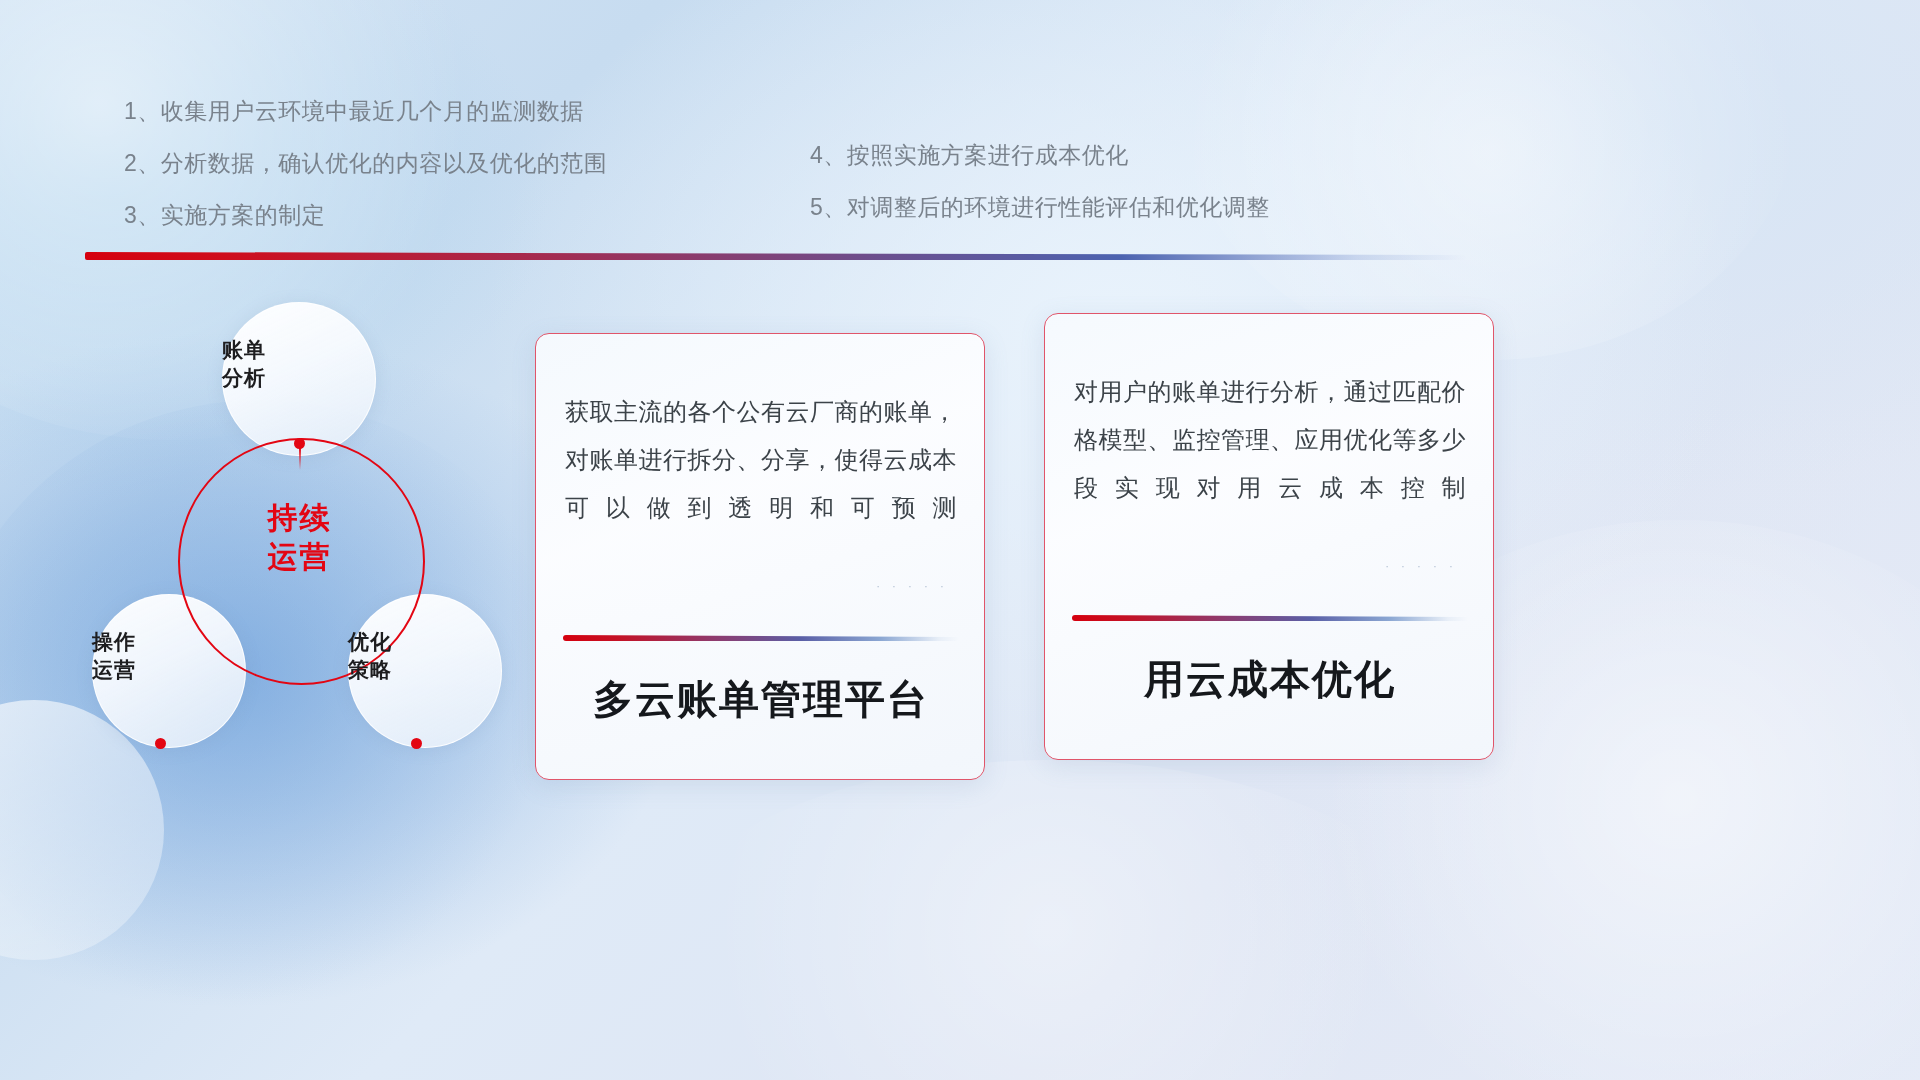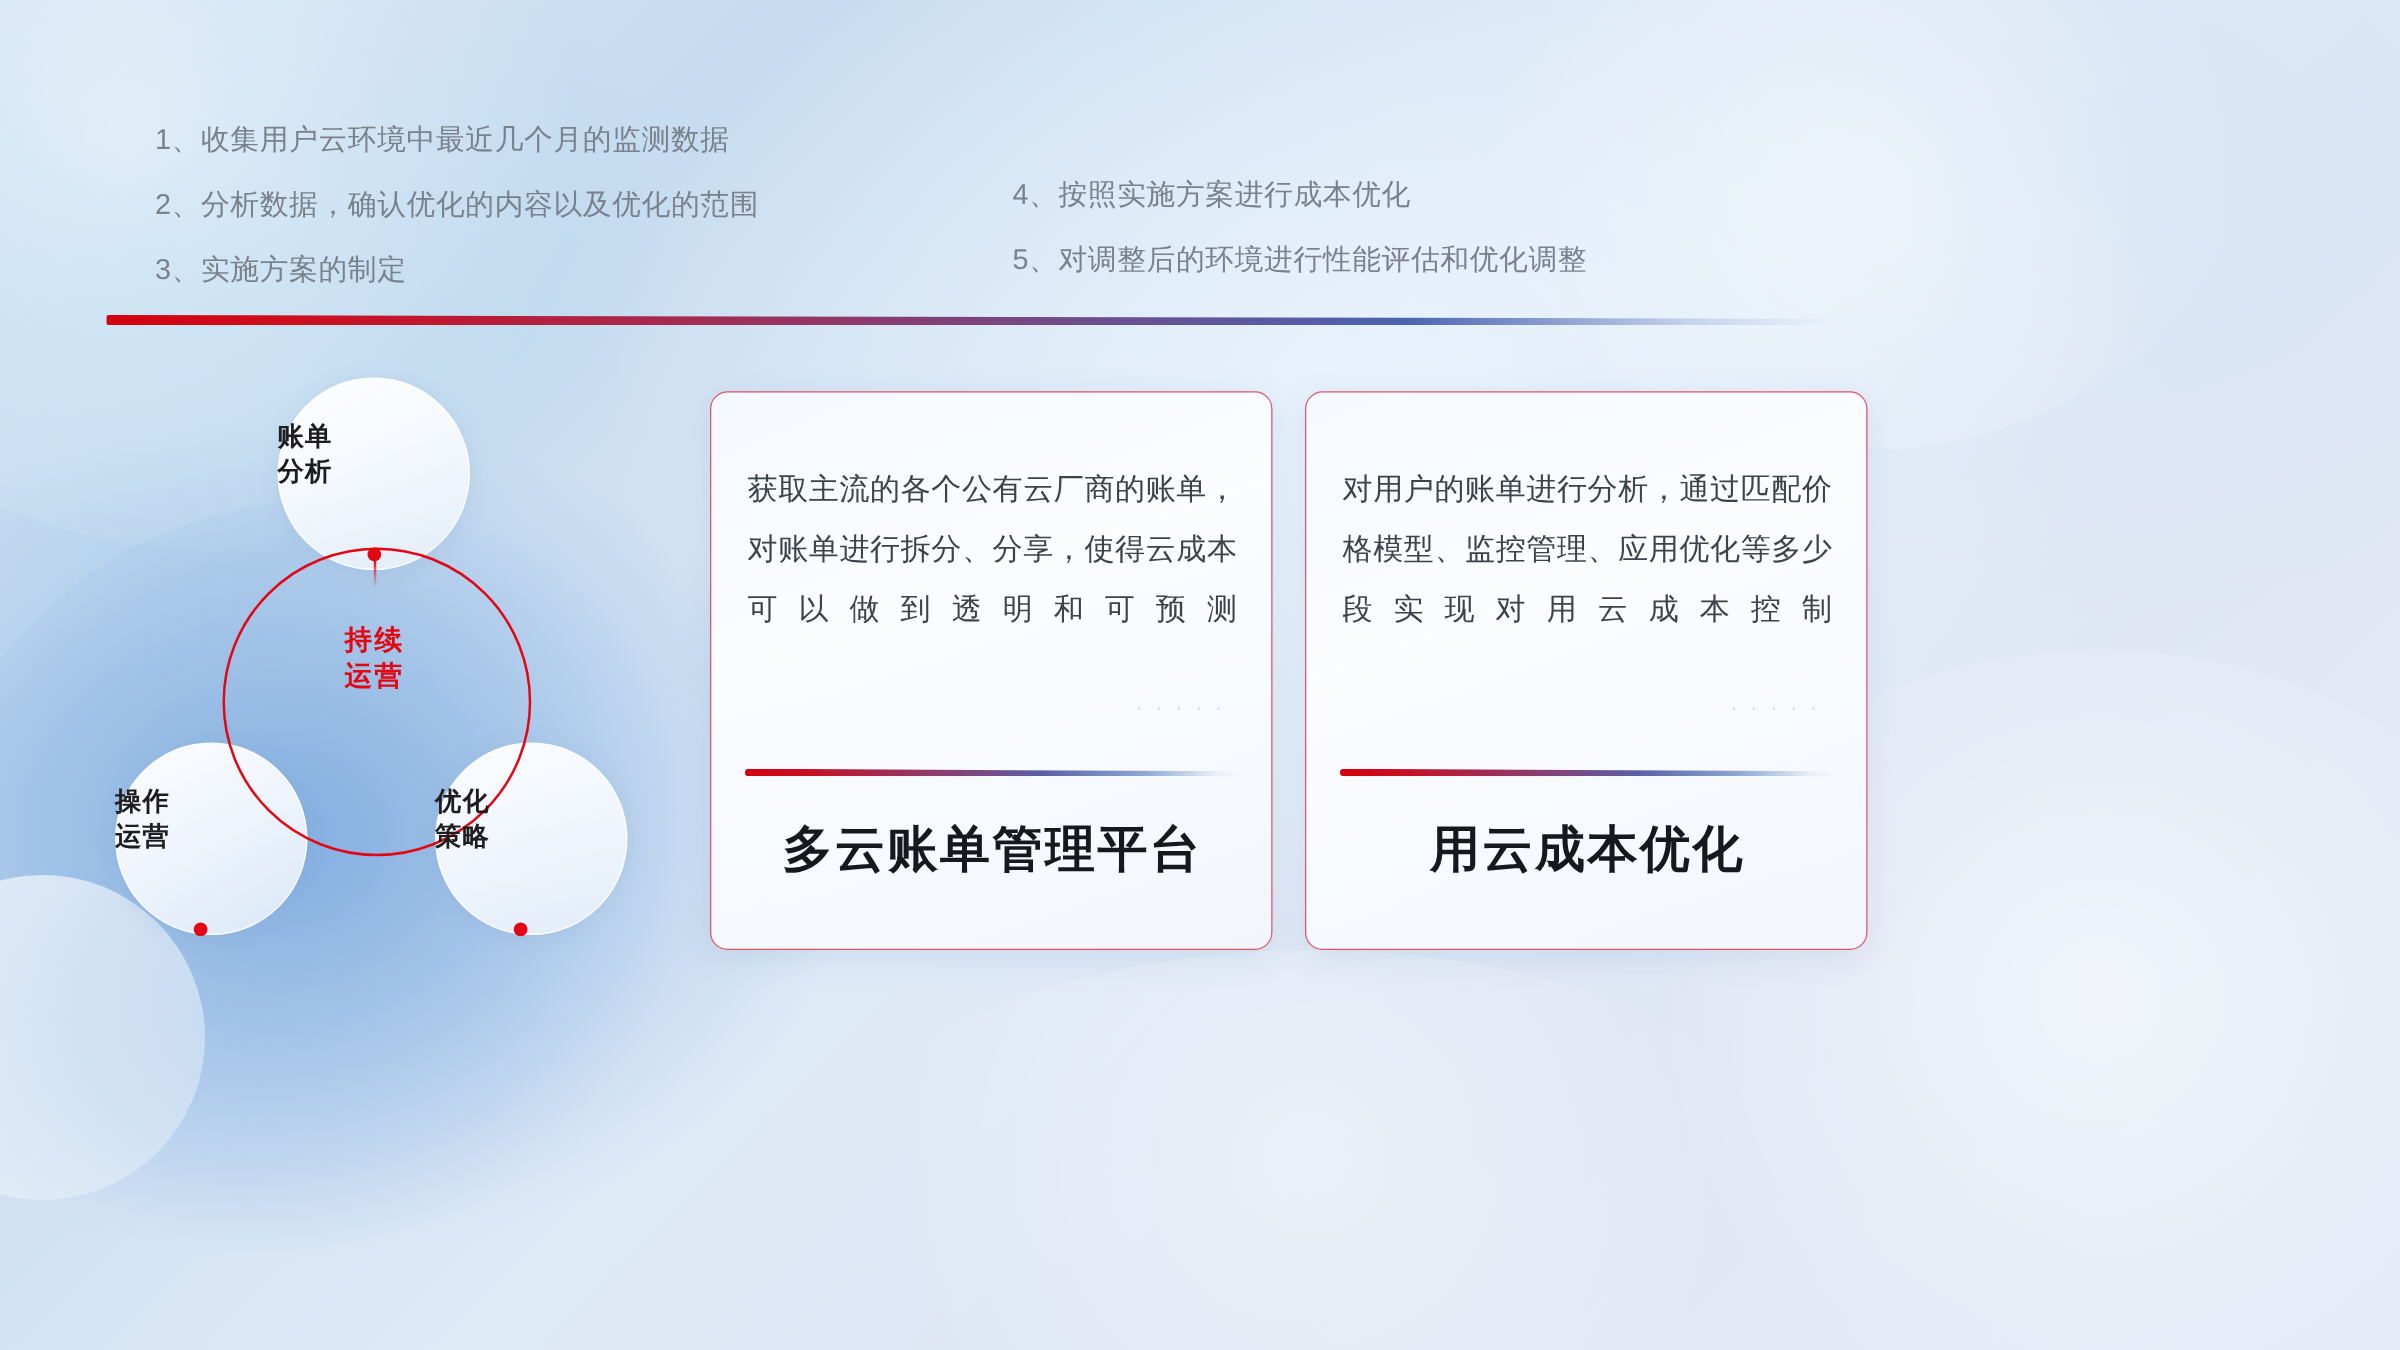--- a/index.html
+++ b/index.html
@@ -73,38 +73,38 @@
   .vlabel{
     position:absolute;width:152px;
     font-size:21px;font-weight:bold;color:#1d1d1f;line-height:1.35;
     letter-spacing:1px;
   }
   .vl-top{left:152px;top:48px;}
   .vl-bl{left:22px;top:340px;}
   .vl-br{left:278px;top:340px;}
   .vcenter-label{
     position:absolute;left:108px;top:210px;width:243px;text-align:center;
-    font-size:22px;font-weight:bold;color:#e30613;line-height:1.3;letter-spacing:2px;
+    font-size:30px;font-weight:bold;color:#e30613;line-height:1.3;letter-spacing:2px;
   }
   .vdot{position:absolute;width:11px;height:11px;border-radius:50%;background:#e30613;}
   .vd-top{left:224px;top:150px;}
   .vd-bl{left:85px;top:450px;}
   .vd-br{left:341px;top:450px;}
   .vstub{position:absolute;width:2px;background:linear-gradient(180deg,#e30613,rgba(227,6,19,0));}
   .vs-top{left:229px;top:160px;height:22px;}
 
   
   .card{
     position:absolute;top:313px;width:450px;height:447px;border-radius:14px;
     border:1.6px solid #e0556a;
     background:linear-gradient(160deg, rgba(246,250,254,.96) 0%, rgba(252,253,255,.98) 38%, rgba(243,247,252,.96) 100%);
     box-shadow:0 6px 24px rgba(110,140,180,.16);
     box-sizing:border-box;
   }
-  .card-1{left:568px;}
+  .card-1{left:535px;margin-top:20px;}
   .card-2{left:1044px;}
   .card-body{
     position:absolute;left:29px;top:54px;width:392px;
     font-size:24px;color:#3c4349;line-height:2.0;letter-spacing:.5px;
     text-align:justify;text-align-last:justify;
   }
   .card-line{
     position:absolute;left:27px;bottom:138px;width:396px;height:6px;border-radius:3px;
     background:linear-gradient(90deg,#d5000e 0%,#c41226 14%,#8f3a6d 38%,#5a5fa6 60%,#8aa6d2 80%,rgba(200,215,235,.3) 95%,rgba(255,255,255,0) 100%);
     clip-path:polygon(0 0,100% 34%,100% 100%,0 100%);

